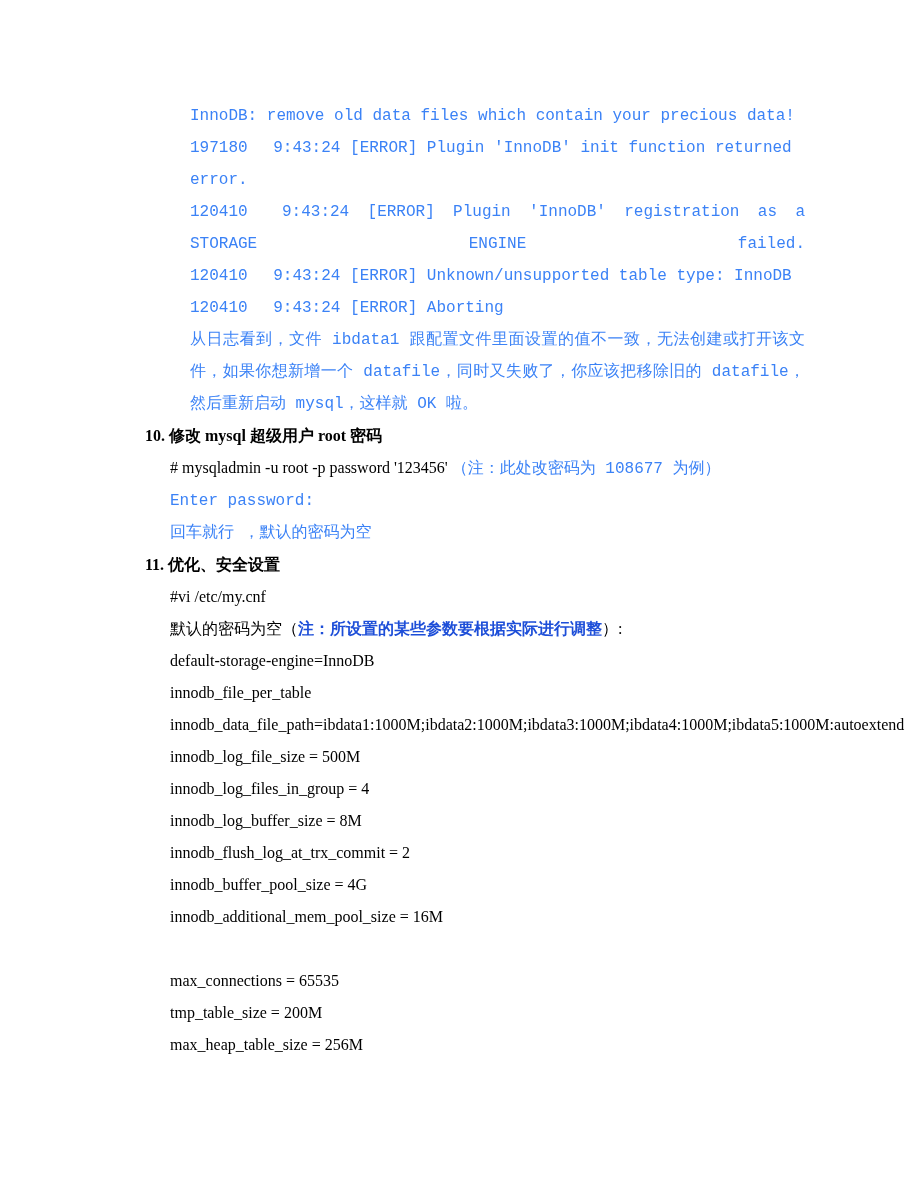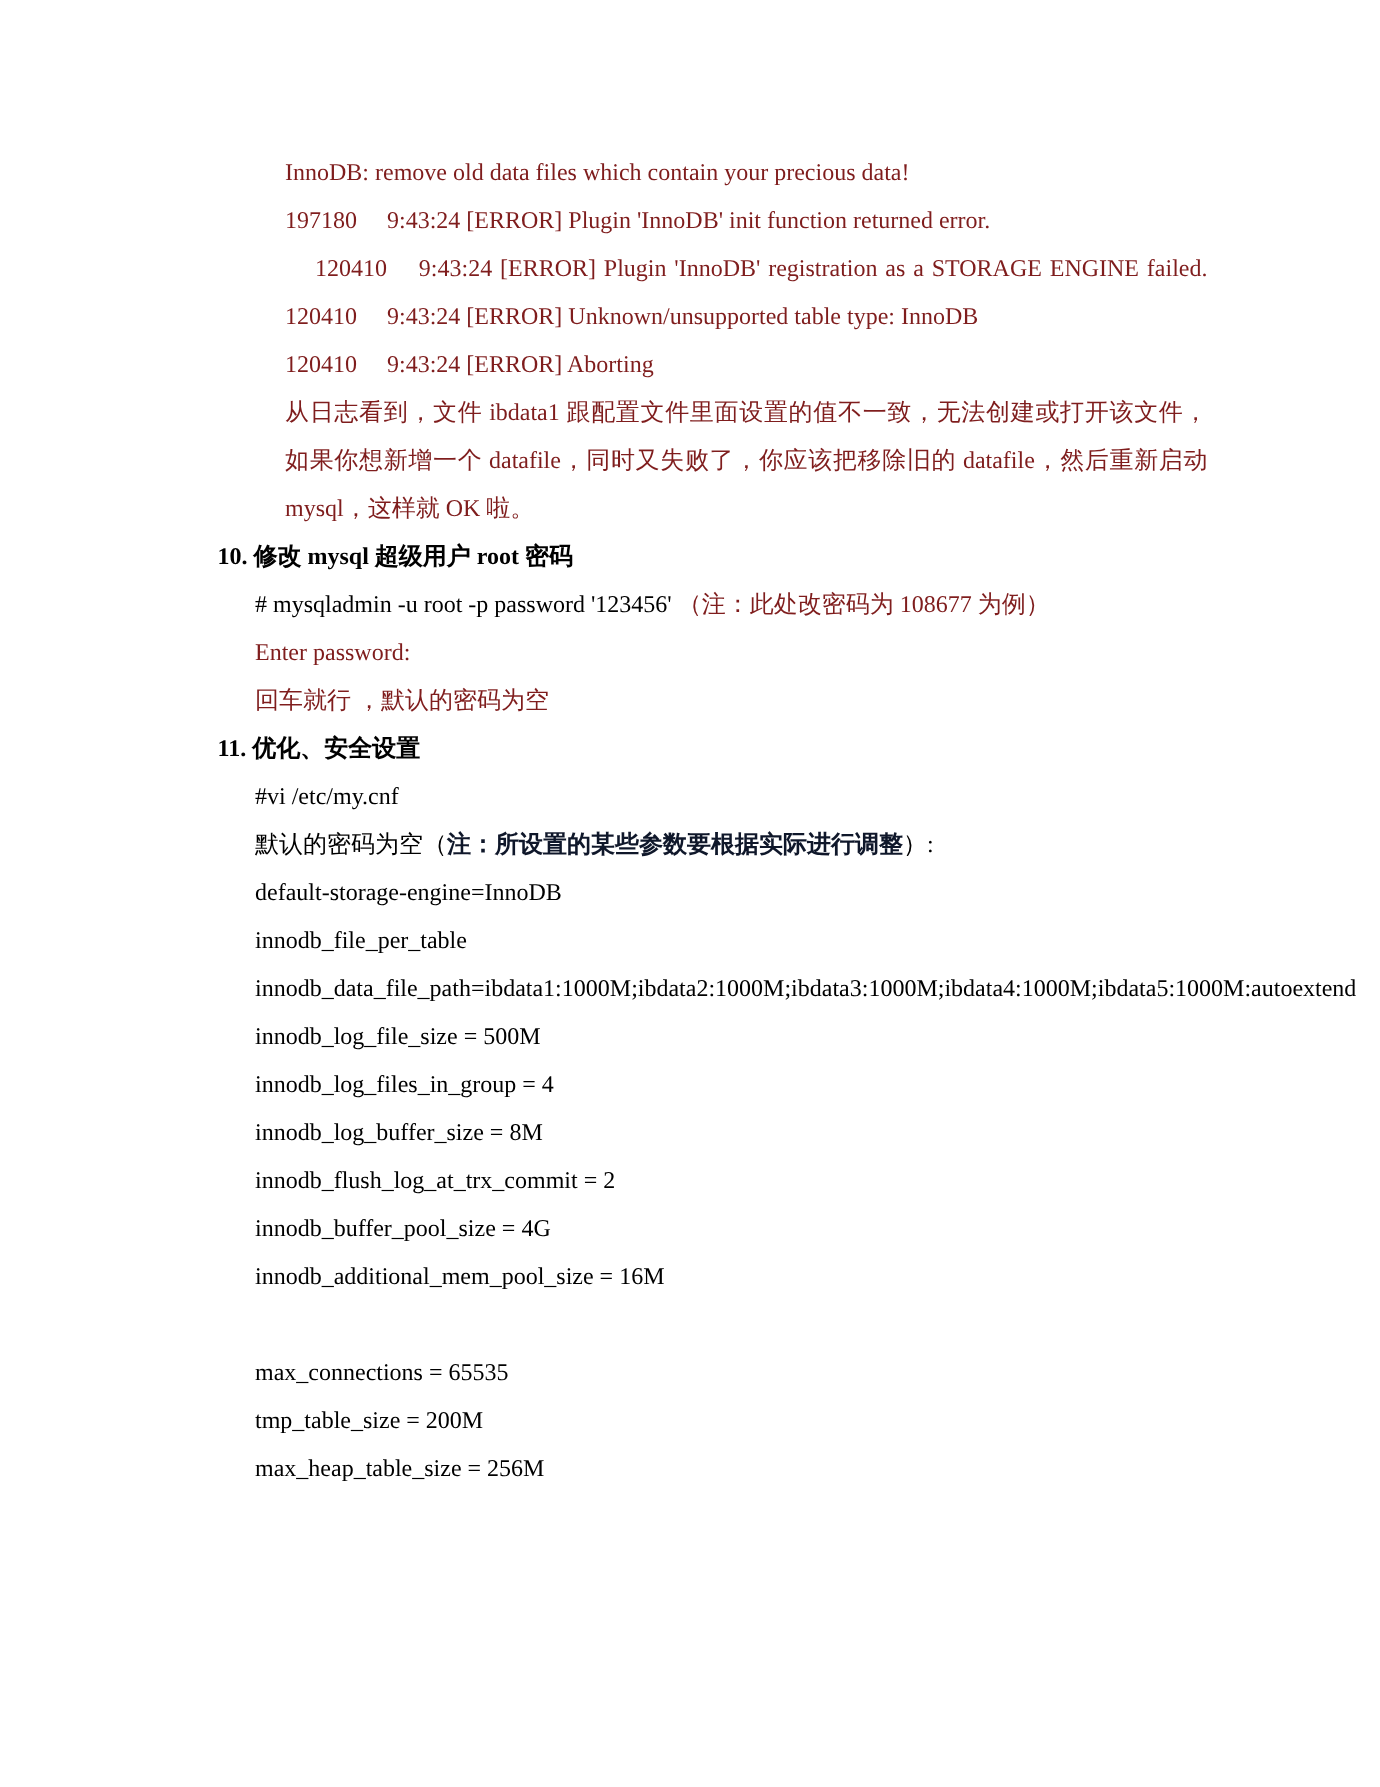--- a/index.html
+++ b/index.html
@@ -7,39 +7,39 @@
       font-size: 16px;
       margin: 0;
       padding: 100px 115px 60px 115px;
       width: 920px;
       box-sizing: border-box;
       color: #000;
       line-height: 2.0;
       background: #fff;
     }
     .gray {
-      color: #7f1d1d;
+      color: #3b82f6;
+      font-family: Liberation Mono, monospace;
     }
     .justify {
       text-align: justify;
       text-align-last: justify;
-      margin-left: 20px;
     }
     .log-block {
       margin-left: 75px;
     }
     .content-block {
       margin-left: 55px;
     }
     .heading {
       font-weight: bold;
       margin-left: 30px;
     }
     .red {
-      color: #0f172a;
+      color: #1d4ed8;
       font-weight: bold;
     }
     .row {
       display: block;
     }
   </style>
 </head>
 <body>
 
 <div class="log-block gray">

